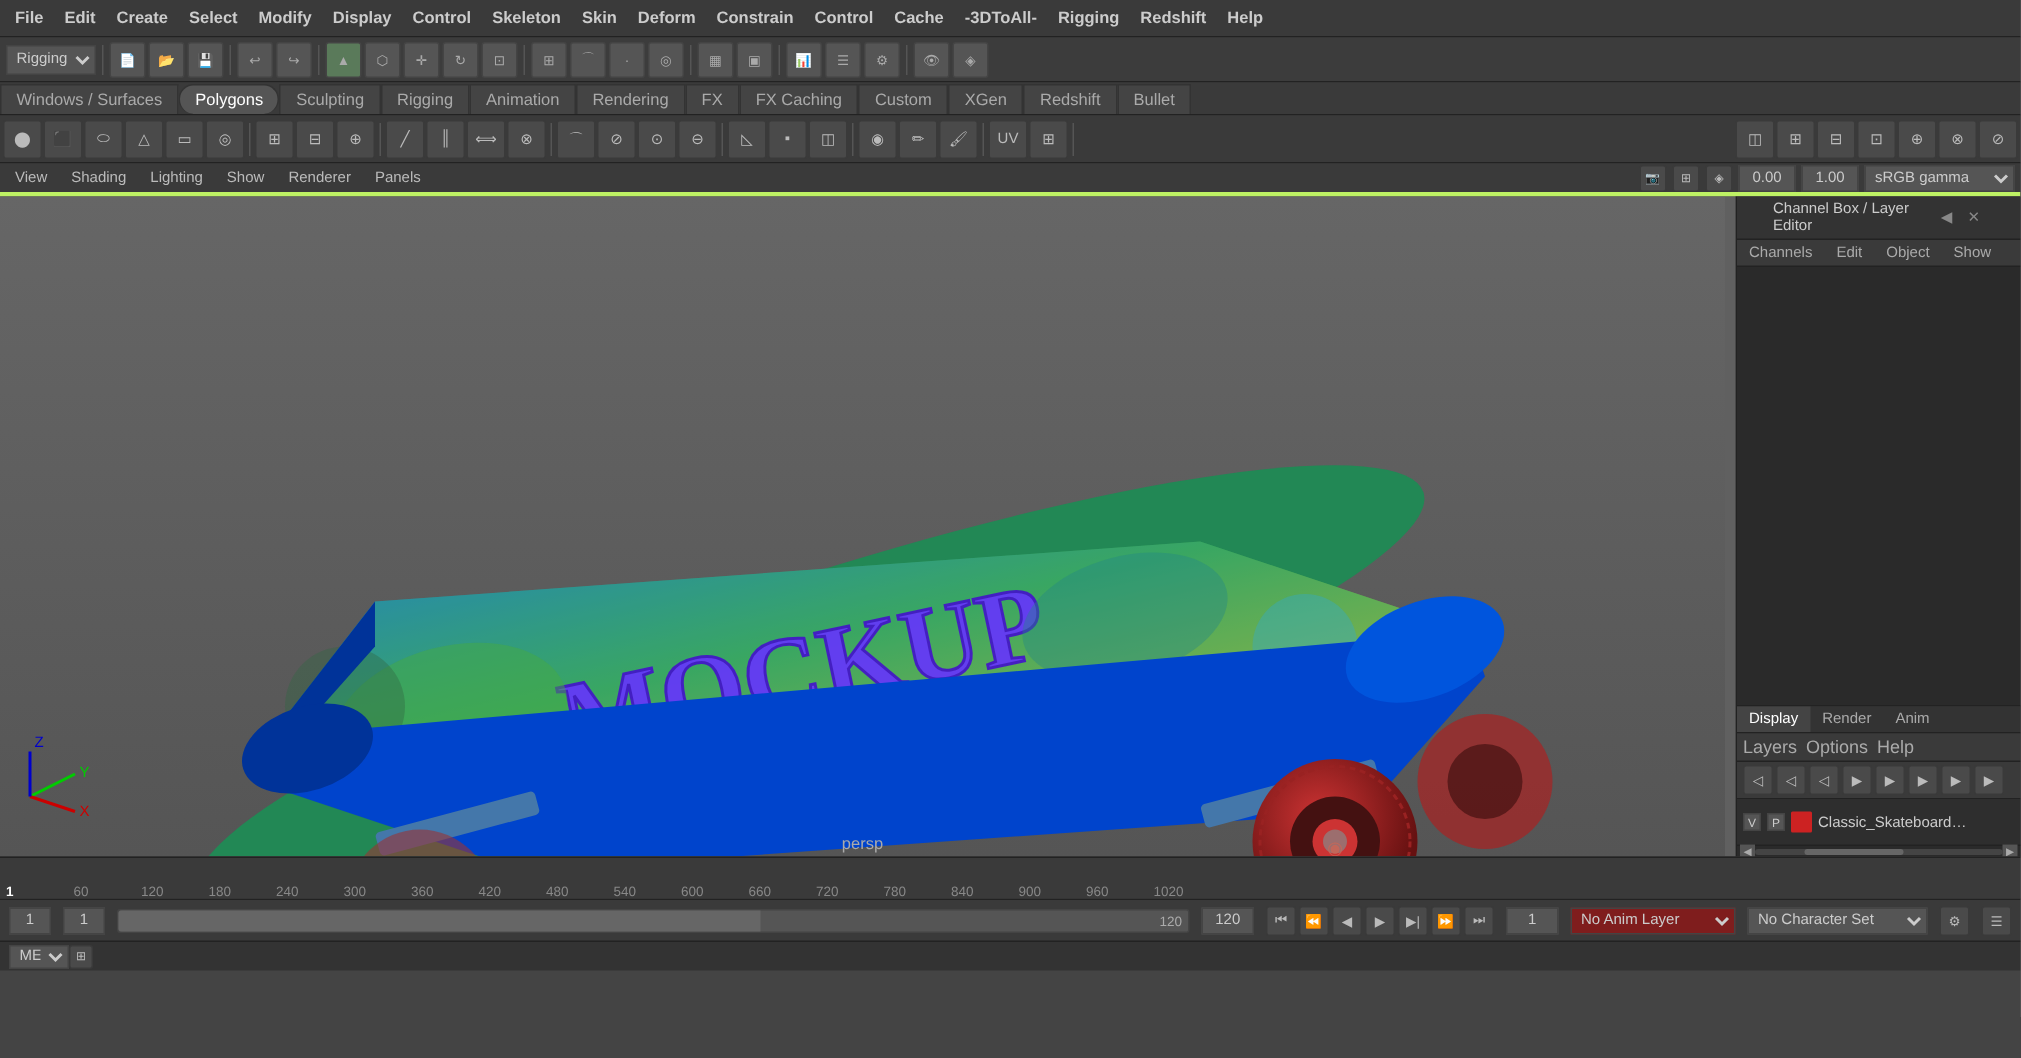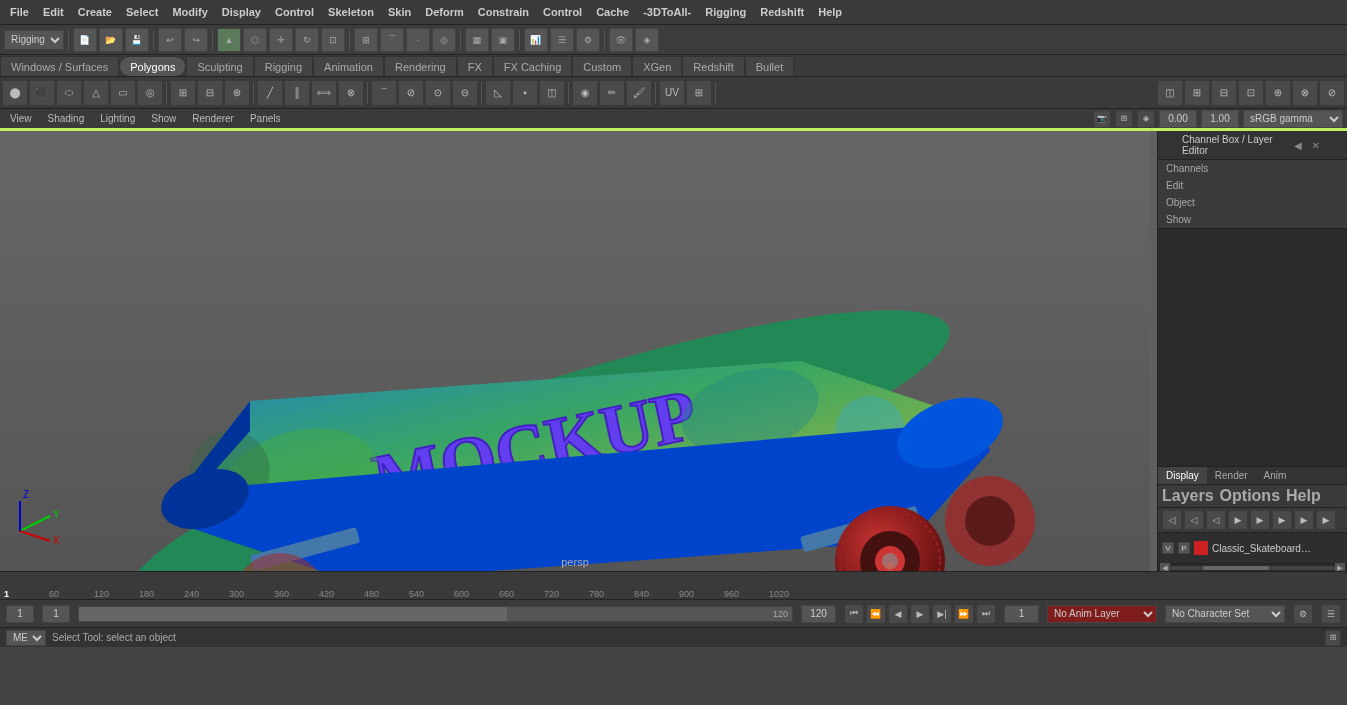--- a/index.html
+++ b/index.html
@@ -140,21 +140,20 @@
       display: flex;
       justify-content: space-between;
       align-items: center;
       border-bottom: 1px solid #222;
     }
 
     #channel-box-tabs {
       display: flex;
       background: #3a3a3a;
       border-bottom: 1px solid #222;
-      flex-direction: column;
     }
     .cb-tab {
       padding: 3px 8px;
       font-size: 10px;
       cursor: pointer;
       color: #aaa;
     }
 
     #channel-box-content {
       flex: 1;
@@ -182,24 +181,23 @@
     .le-tab.active { color: #fff; background: #444; }
 
     #layer-editor-menu {
       display: flex;
       padding: 2px 4px;
       gap: 6px;
       background: #3a3a3a;
       border-bottom: 1px solid #222;
     }
     .le-menu-item {
-      font-size: 16px;
+      font-size: 12px;
       color: #aaa;
       cursor: pointer;
-      font-weight: bold;
     }
 
     #layer-controls {
       display: flex;
       padding: 2px 4px;
       gap: 2px;
       background: #3a3a3a;
       border-bottom: 1px solid #222;
     }
 
@@ -707,15 +705,14 @@
   </select>
 
   <div class="icon-btn" style="width:20px;height:20px;font-size:9px;">⚙</div>
   <div class="icon-btn" style="width:20px;height:20px;font-size:9px;">☰</div>
 </div>
 
 <div id="status-bar">
   <select style="background:#555;border:1px solid #444;color:#ccc;font-size:10px;height:16px;padding:0 2px;width:40px;">
     <option>MEL</option>
   </select>
-  <span style="flex:1;font-size:10px;color:#aaa;margin-left:6px;">Select Tool: select an object</span>
   <div class="icon-btn" style="width:16px;height:16px;font-size:8px;">⊞</div>
 </div>
 
 </body></html>

